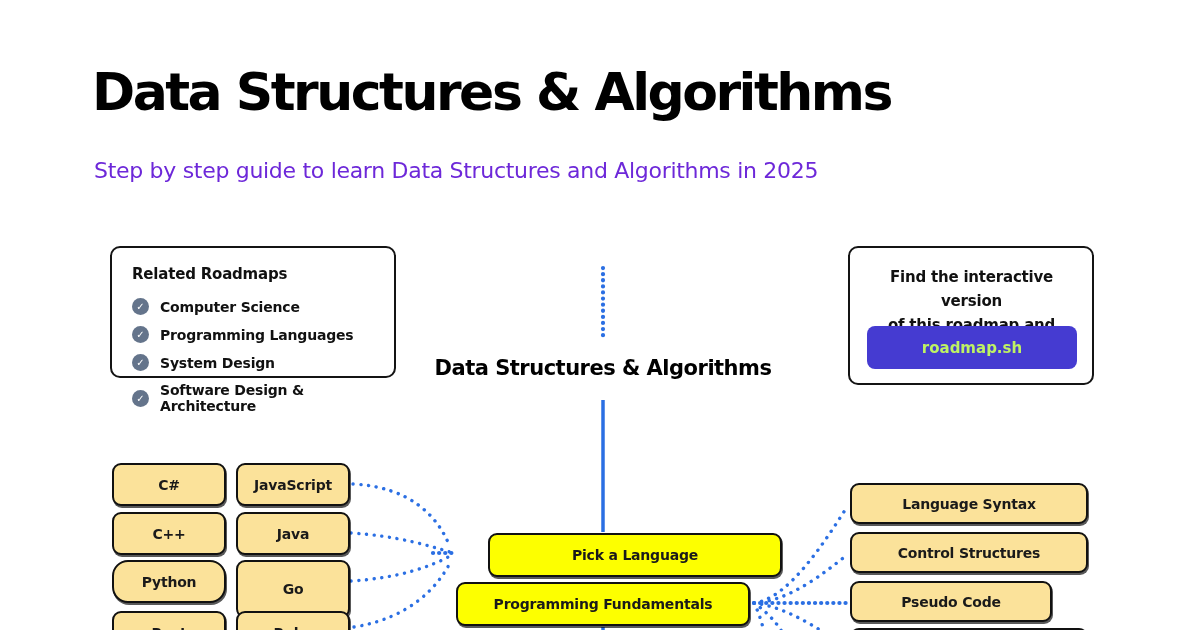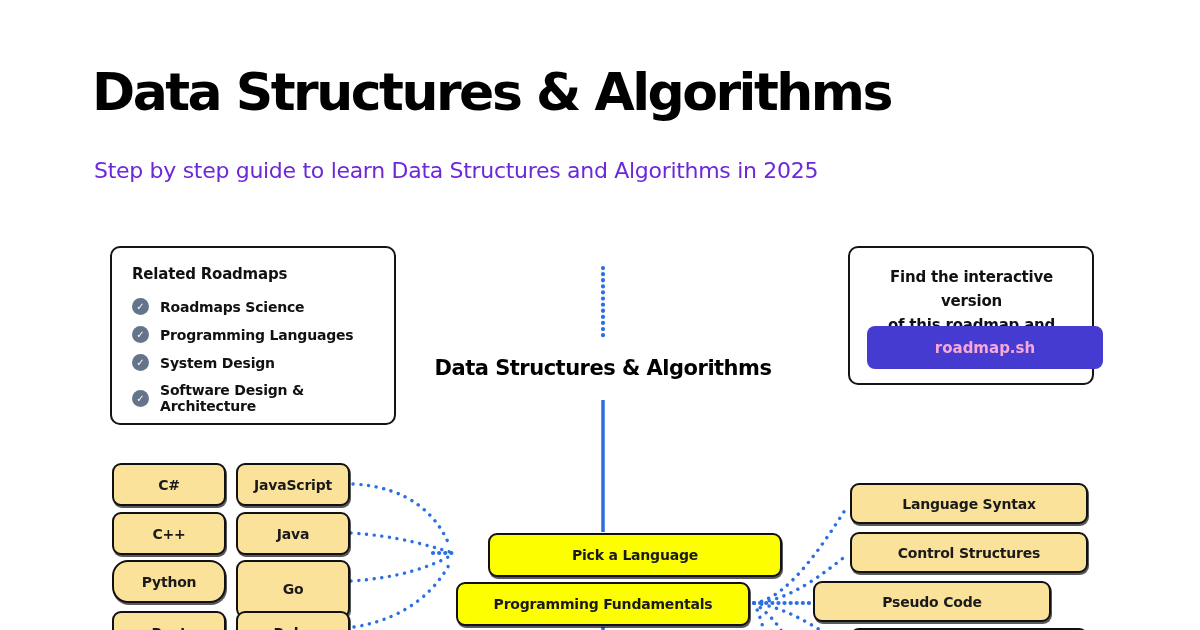--- a/index.html
+++ b/index.html
@@ -8,34 +8,34 @@
   .stage { position:relative; width:1200px; height:630px; overflow:hidden; }
 
   
   .page-title { position:absolute; left:92px; top:62px; font-size:52px; font-weight:700;
                 letter-spacing:-2.5px; color:#000; }
   .page-subtitle { position:absolute; left:94px; top:158px; font-size:22px;
                    letter-spacing:-0.3px; color:#6d28d9; }
 
   
   .card { position:absolute; background:#fff; border:2px solid #141414; border-radius:10px; }
-  .related-card { left:110px; top:246px; width:286px; height:179px; padding:17px 18px 0 20px; }
+  .related-card { left:110px; top:246px; width:286px; height:132px; padding:17px 18px 0 20px; }
   .related-title { font-size:15px; font-weight:700; letter-spacing:-0.2px; }
   .related-list { margin-top:15px; display:flex; flex-direction:column; gap:11px; }
   .related-item { display:flex; align-items:center; gap:11px; cursor:pointer; }
   .check-icon { width:17px; height:17px; border-radius:50%; background:#64748b; color:#fff;
                 display:flex; align-items:center; justify-content:center; font-size:10px;
                 font-weight:700; flex:0 0 17px; }
   .related-label { font-size:14px; font-weight:600; letter-spacing:-0.2px; }
 
   .interactive-card { left:848px; top:246px; width:246px; height:139px; padding:17px 14px 0 15px;
                       text-align:center; }
   .interactive-text { font-size:15px; font-weight:600; line-height:1.6; letter-spacing:-0.2px; }
-  .roadmap-button { display:block; position:absolute; left:17px; top:78px; width:236px; height:43px;
-                    background:#453bd1; color:#f9a8d4; border:none; border-radius:8px;
+  .roadmap-button { display:block; position:absolute; left:17px; top:78px; width:210px; height:43px;
+                    background:#453bd1; color:#bef264; border:none; border-radius:8px;
                     font-family:inherit; font-size:15px; font-weight:600; cursor:pointer; }
 
   
   .node { position:absolute; display:flex; align-items:center; justify-content:center;
           border:2px solid #111; border-radius:9px; font-size:14px; font-weight:700;
           letter-spacing:-0.2px; color:#1a1a1a; box-shadow:1px 2px 0 rgba(0,0,0,0.65);
           cursor:pointer; text-align:center; }
   .yellow { background:#fdff00; }
   .tan { background:#fbe29a; }
 
@@ -78,21 +78,21 @@
     <path class="dotted" d="M754 603 C788 607, 824 632, 847 648"></path>
     <path class="dotted" d="M754 603 C773 616, 786 634, 790 650"></path>
     <path class="dotted" d="M754 603 C762 619, 766 637, 766 652"></path>
   </svg>
 
   <div class="card related-card">
     <div class="related-title">Related Roadmaps</div>
     <div class="related-list">
       <div class="related-item">
         <span class="check-icon">✓</span>
-        <span class="related-label">Roadmaps Science</span>
+        <span class="related-label">Computer Science</span>
       </div>
       <div class="related-item">
         <span class="check-icon">✓</span>
         <span class="related-label">Programming Languages</span>
       </div>
       <div class="related-item">
         <span class="check-icon">✓</span>
         <span class="related-label">System Design</span>
       </div>
       <div class="related-item">
@@ -120,17 +120,17 @@
   <div class="node tan" style="left:112px; top:560px; width:114px; height:43px;border-radius:16px;">Python</div>
   <div class="node tan" style="left:112px; top:611px; width:114px; height:43px;">Rust</div>
 
   <div class="node tan" style="left:236px; top:463px; width:114px; height:43px;">JavaScript</div>
   <div class="node tan" style="left:236px; top:512px; width:114px; height:43px;">Java</div>
   <div class="node tan" style="left:236px; top:560px; width:114px; height:58px;">Go</div>
   <div class="node tan" style="left:236px; top:611px; width:114px; height:43px;">Ruby</div>
 
   <div class="node tan" style="left:850px; top:483px; width:238px; height:41px;text-align:center;">Language Syntax</div>
   <div class="node tan" style="left:850px; top:532px; width:238px; height:41px;">Control Structures</div>
-  <div class="node tan" style="left:813px; top:581px; width:238px; height:41px;">Pseudo Code</div>
+  <div class="node tan" style="left:850px; top:581px; width:202px; height:41px;">Pseudo Code</div>
 
   <div class="node tan" style="left:850px; top:628px; width:238px; height:41px;"></div>
 
 </div>
 
 </body></html>

